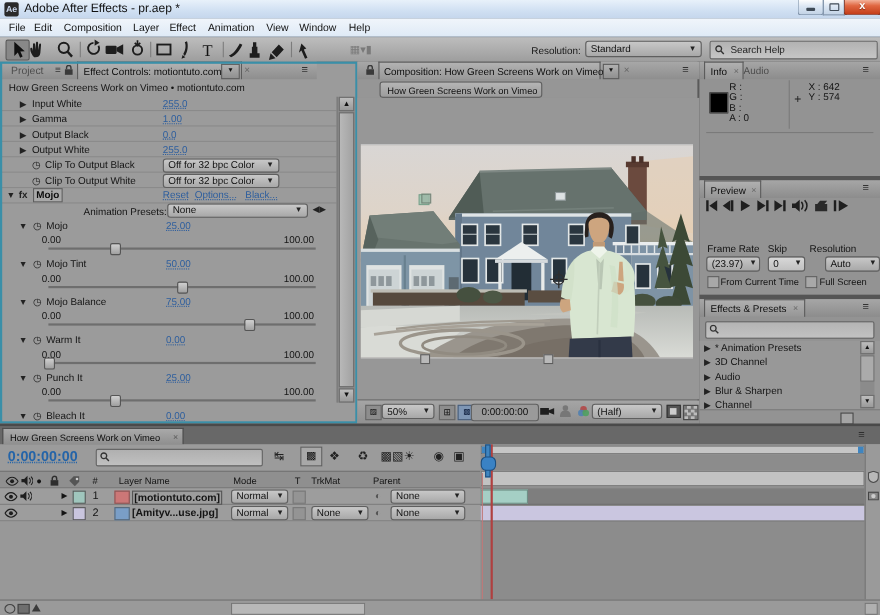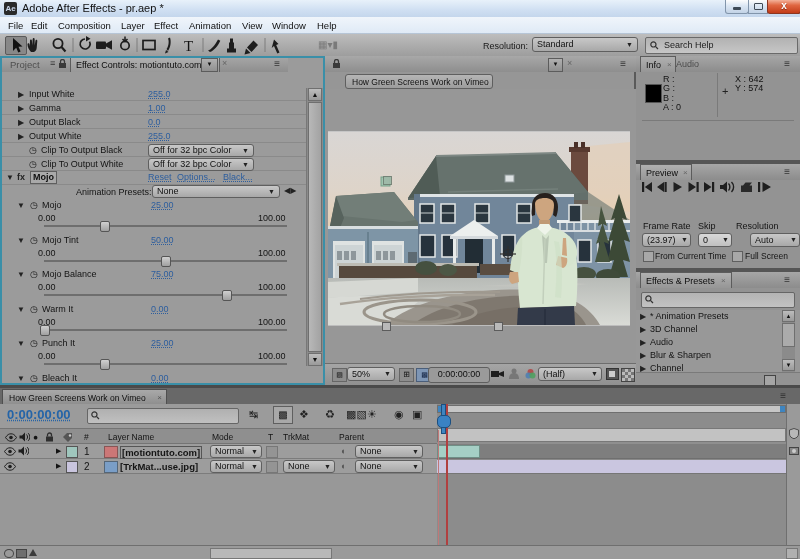--- a/index.html
+++ b/index.html
@@ -88,20 +88,21 @@
         <path d="M2.5 4 V2.5 a2 2 0 0 1 4 0 V4" fill="none" stroke="#3a3a3a" stroke-width="1.3"></path>
       </svg>
     <div class="abs" style="left:70px;top:0;width:150px;height:16px;background:linear-gradient(#b2b2b2,#989898);border:1px solid #5c5c5c;border-bottom:none;box-sizing:border-box;overflow:hidden">
       <span class="abs tx" style="left:5px;top:3px;font-size:9px;color:#0d0d0d">Effect Controls: motiontuto.com</span>
     </div>
     <div class="abs" style="left:201px;top:2px;width:15px;height:12px;background:linear-gradient(#b0b0b0,#909090);border:1px solid #5c5c5c;font-size:6px;text-align:center;line-height:11px;color:#111">▼</div>
     <span class="abs tx" style="left:222px;top:2px;font-size:9px;color:#666">×</span>
     <span class="abs tx" style="right:8px;top:2px;font-size:10px;color:#333">≡</span>
   </div>
 
+  <div class="abs tx" style="left:8px;top:19px;font-size:9px;color:#141414">How Green Screens Work on Vimeo • motiontuto.com</div>
   <div id="fxrows" style="position:absolute;left:0;top:32px;width:306px;height:295px;overflow:hidden;font-size:9px;color:#141414">
 
     <div class="abs" style="left:0;top:12px;width:306px;height:1px;background:#8a8a8a"></div>
     <div class="abs" style="left:0;top:26px;width:306px;height:1px;background:#8a8a8a"></div>
     <div class="abs" style="left:0;top:40px;width:306px;height:1px;background:#8a8a8a"></div>
     <div class="abs" style="left:0;top:54px;width:306px;height:1px;background:#8a8a8a"></div>
     <div class="abs" style="left:0;top:68px;width:306px;height:1px;background:#8a8a8a"></div>
     <div class="abs" style="left:0;top:82px;width:306px;height:1px;background:#8a8a8a"></div>
     <div class="abs" style="left:0;top:96px;width:306px;height:1px;background:#8a8a8a"></div>
 
@@ -189,20 +190,23 @@
 
   <div class="abs" style="left:0;top:0;width:325px;height:329px;border:2px solid #3a8fa8;box-sizing:border-box;pointer-events:none"></div>
 </div>
 
 <div class="abs" style="left:325px;top:56px;width:311px;height:329px;background:#969696;border-right:2px solid #5a5a5a;box-sizing:border-box">
   <div class="abs" style="left:0;top:0;width:311px;height:16px;background:linear-gradient(#a8a8a8,#8e8e8e)">
     <svg class="abs" style="left:7px;top:3px" width="9" height="10" viewBox="0 0 9 10">
         <rect x="1" y="4" width="7" height="5" fill="#3a3a3a"></rect>
         <path d="M2.5 4 V2.5 a2 2 0 0 1 4 0 V4" fill="none" stroke="#3a3a3a" stroke-width="1.3"></path>
       </svg>
+    <div class="abs" style="left:19px;top:0;width:202px;height:16px;background:linear-gradient(#b2b2b2,#989898);border:1px solid #5c5c5c;border-bottom:none;box-sizing:border-box">
+      <span class="abs tx" style="left:4px;top:3px;font-size:9px;color:#0d0d0d">Composition: How Green Screens Work on Vimeo</span>
+    </div>
     <div class="abs" style="left:223px;top:2px;width:13px;height:12px;background:linear-gradient(#b0b0b0,#909090);border:1px solid #5c5c5c;font-size:6px;text-align:center;line-height:11px;color:#111">▼</div>
     <span class="abs tx" style="left:242px;top:2px;font-size:9px;color:#666">×</span>
     <span class="abs tx" style="right:10px;top:2px;font-size:10px;color:#333">≡</span>
   </div>
 
   <div class="abs" style="left:20px;top:18px;width:146px;height:13px;background:linear-gradient(#b5b5b5,#9c9c9c);border:1px solid #5f5f5f;border-radius:3px">
     <span class="abs tx" style="left:6px;top:2px;font-size:8.5px;color:#111">How Green Screens Work on Vimeo</span>
   </div>
 
   <div class="abs" style="left:0;top:33px;width:311px;height:274px;background:#979797"></div>
@@ -577,21 +581,21 @@
 
   <div class="abs" style="left:0;top:71px;width:437px;height:15px;background:#9d9d9d;border-bottom:1px solid #7c7c7c;box-sizing:border-box;font-size:9px;color:#141414">
 <svg class="abs" style="left:4px;top:3px" width="12" height="9" viewBox="0 0 12 9">
         <path d="M0.5 4.5 C2.5 1.5 4 0.8 6 0.8 C8 0.8 9.5 1.5 11.5 4.5 C9.5 7.5 8 8.2 6 8.2 C4 8.2 2.5 7.5 0.5 4.5 Z" fill="none" stroke="#1e1e1e" stroke-width="1"></path>
         <circle cx="6" cy="4.5" r="1.8" fill="#1e1e1e"></circle>
       </svg>
     <span class="abs tx" style="left:56px;top:3px;font-size:7px">▶</span>
     <div class="abs" style="left:66px;top:2px;width:10px;height:10px;background:#c9c5de;border:1px solid #555"></div>
     <span class="abs tx" style="left:84px;top:2px;font-size:10px">2</span>
     <div class="abs" style="left:104px;top:2px;width:12px;height:10px;background:#7a9ec7;border:1px solid #567"></div>
-    <span class="abs tx" style="left:120px;top:2px;font-size:9.5px;font-weight:bold">[TrkMat...use.jpg]</span>
+    <span class="abs tx" style="left:120px;top:2px;font-size:9.5px;font-weight:bold">[Amityv...use.jpg]</span>
     <div class="abs dd" style="left:210px;top:1px;width:52px;height:13px;line-height:11px">Normal<span class="dda" style="right:3px">▼</span></div>
     <div class="abs" style="left:266px;top:2px;width:10px;height:10px;background:#949494;border:1px solid #777"></div>
     <div class="abs dd" style="left:283px;top:1px;width:52px;height:13px;line-height:11px">None<span class="dda" style="right:3px">▼</span></div>
     <span class="abs tx" style="left:341px;top:2px;color:#555">◐</span>
     <div class="abs dd" style="left:355px;top:1px;width:68px;height:13px;line-height:11px">None<span class="dda" style="right:3px">▼</span></div>
   </div>
 
   <div class="abs" style="left:0;top:86px;width:437px;height:71px;background:#989898"></div>
 
   <div class="abs" style="left:437px;top:16px;width:349px;height:141px;background:#8c8c8c">

